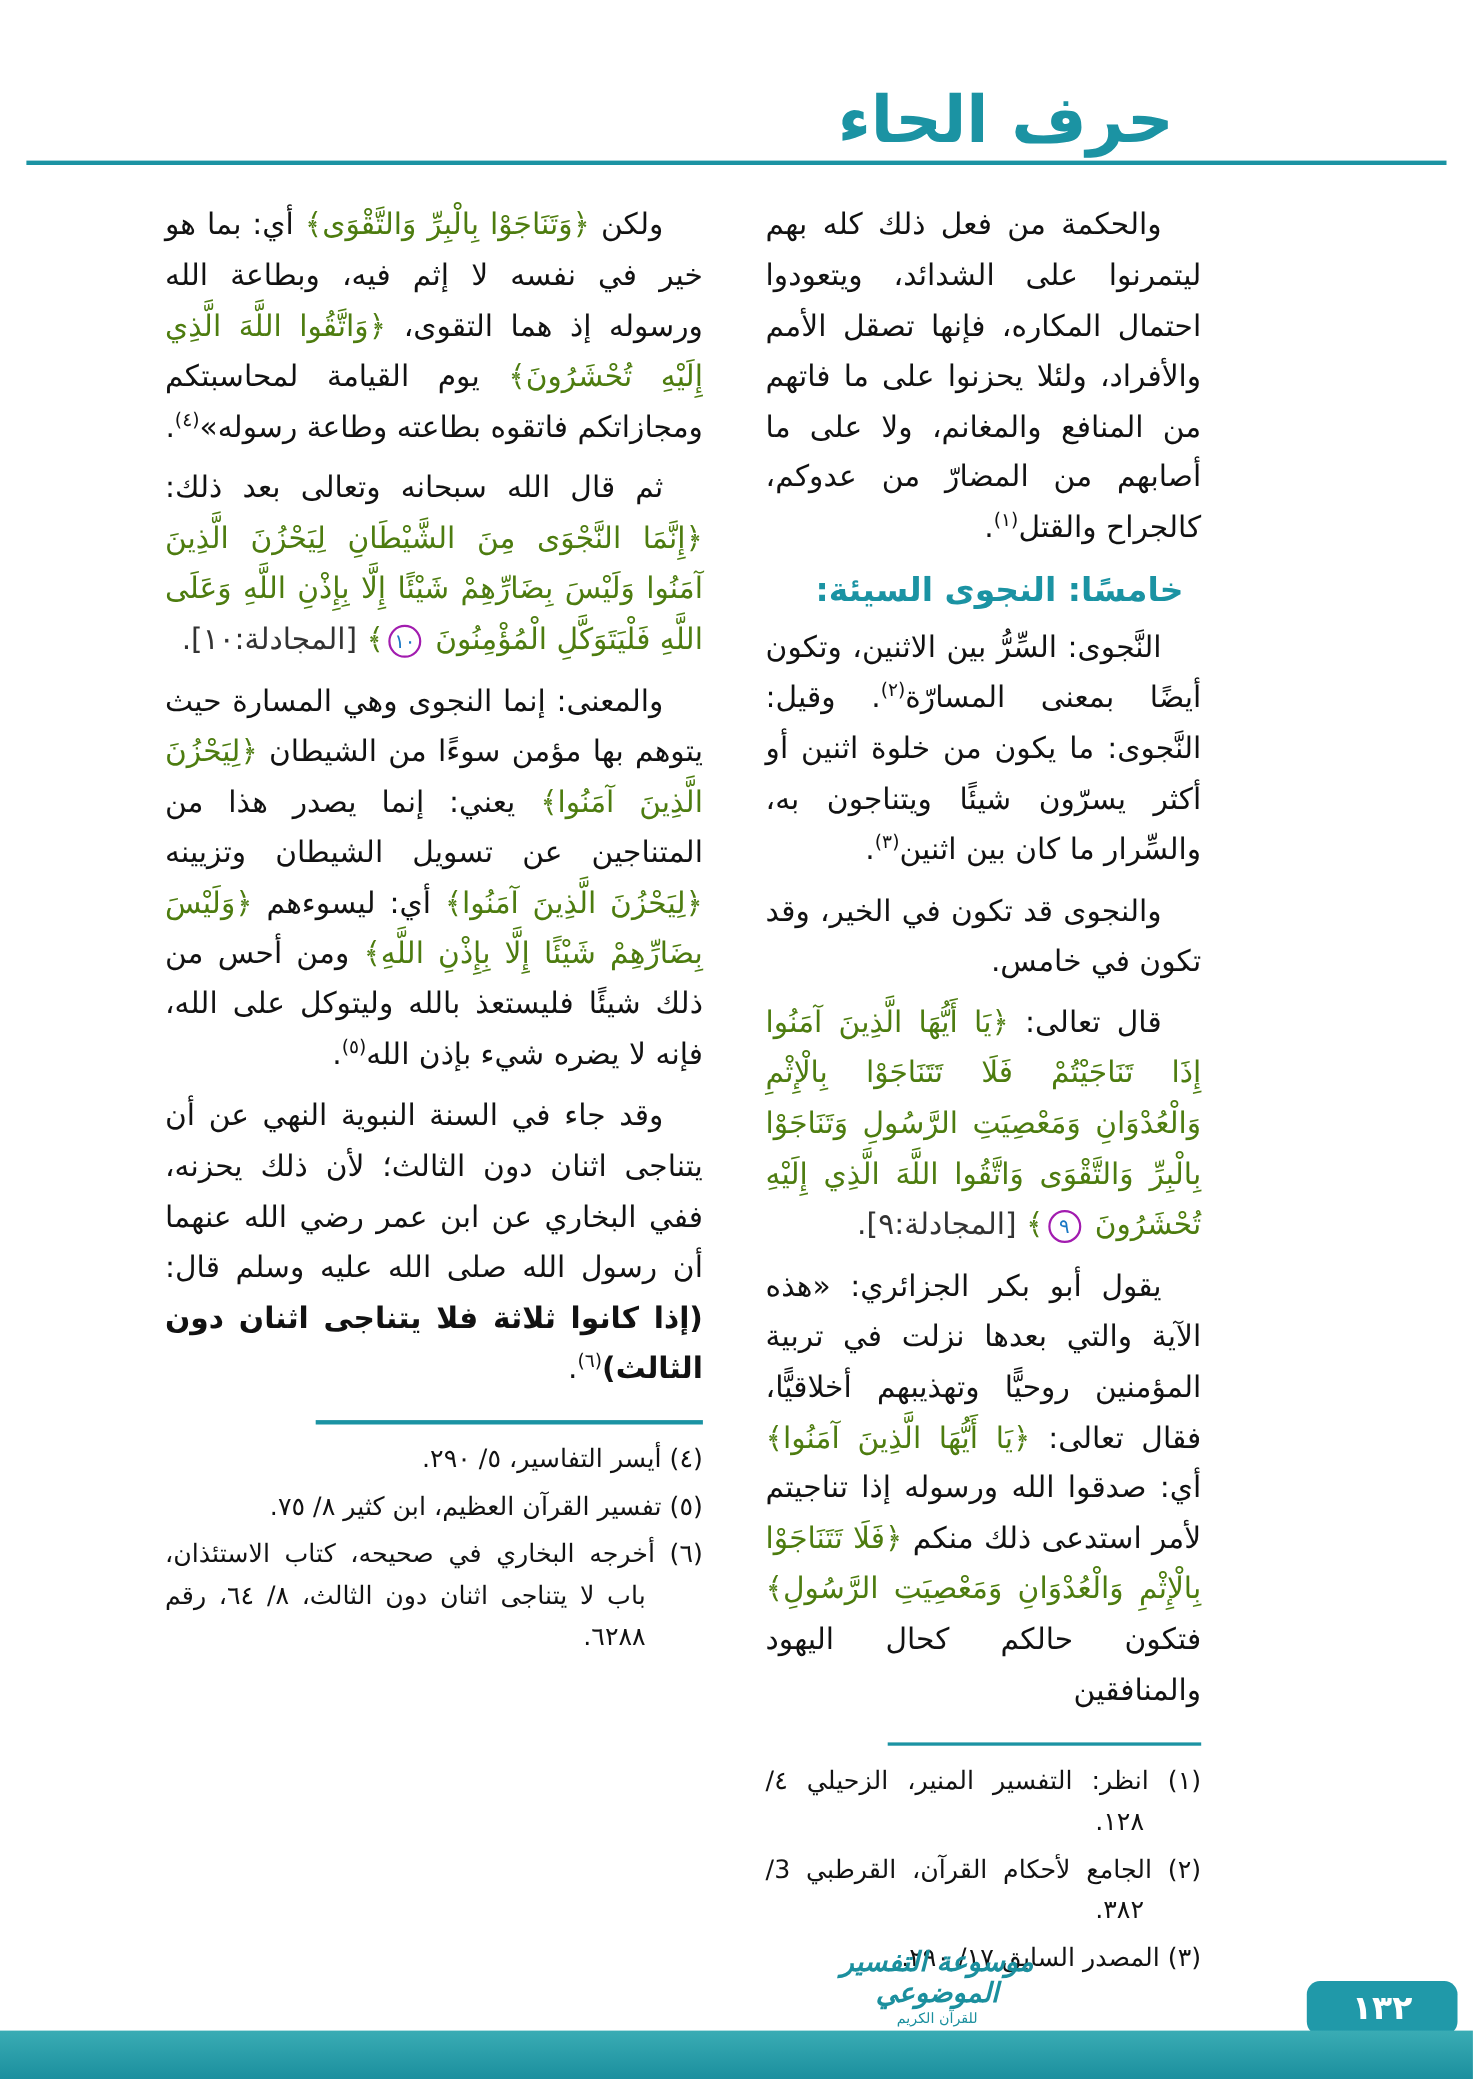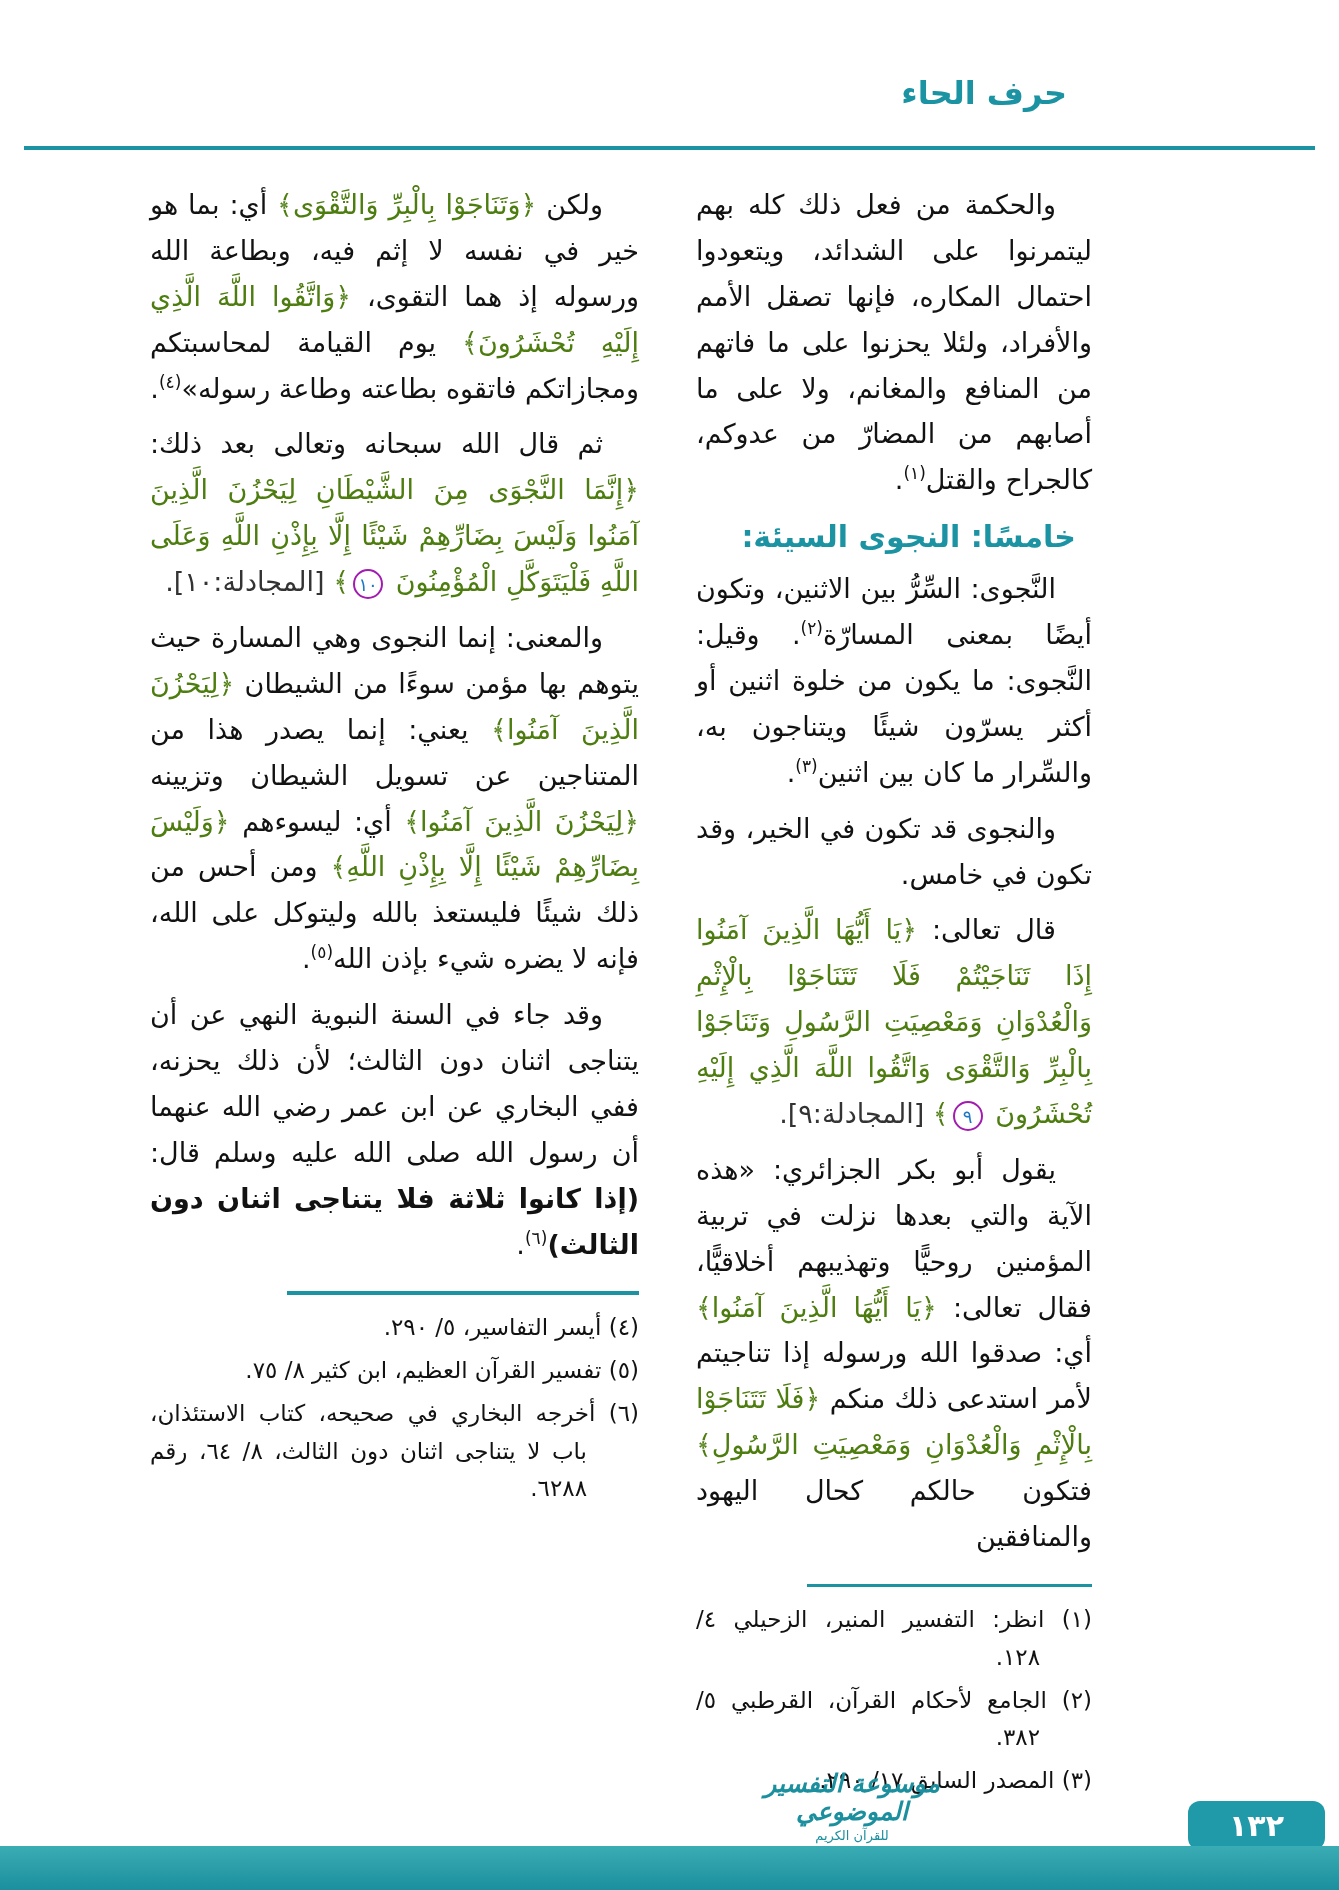--- a/index.html
+++ b/index.html
@@ -9,21 +9,21 @@
     background:#ffffff;
     font-family:"DejaVu Sans", sans-serif;
     direction:rtl;
     overflow:hidden;
     margin:0 auto;
   }
 
   
   .chapter-title {
     position:absolute; top:74px; right:272px;
-    color:#1b93a3; font-size:32px; font-weight:bold;
+    color:#1b93a3; font-size:59px; font-weight:bold;
     letter-spacing:1px;
   }
   .header-rule {
     position:absolute; top:146px; left:24px; right:24px;
     height:4px; background:#1b93a3;
   }
 
   
   .columns {
     position:absolute; top:182px; right:247px; left:150px;
@@ -99,21 +99,21 @@
     <section class="col-right">
       <p class="body"><span class="seg-n">والحكمة من فعل ذلك كله بهم ليتمرنوا على الشدائد، ويتعودوا احتمال المكاره، فإنها تصقل الأمم والأفراد، ولئلا يحزنوا على ما فاتهم من المنافع والمغانم، ولا على ما أصابهم من المضارّ من عدوكم، كالجراح والقتل</span><span class="seg-sup">(١)</span><span class="seg-n">.</span></p>
       <h3 class="subhead">خامسًا: النجوى السيئة:</h3>
       <p class="body"><span class="seg-n">النَّجوى: السِّرُّ بين الاثنين، وتكون أيضًا بمعنى المسارّة</span><span class="seg-sup">(٢)</span><span class="seg-n">. وقيل: النَّجوى: ما يكون من خلوة اثنين أو أكثر يسرّون شيئًا ويتناجون به، والسِّرار ما كان بين اثنين</span><span class="seg-sup">(٣)</span><span class="seg-n">.</span></p>
       <p class="body"><span class="seg-n">والنجوى قد تكون في الخير، وقد تكون في خامس.</span></p>
       <p class="body"><span class="seg-n">قال تعالى: </span><span class="seg-q">﴿يَا أَيُّهَا الَّذِينَ آمَنُوا إِذَا تَنَاجَيْتُمْ فَلَا تَتَنَاجَوْا بِالْإِثْمِ وَالْعُدْوَانِ وَمَعْصِيَتِ الرَّسُولِ وَتَنَاجَوْا بِالْبِرِّ وَالتَّقْوَى وَاتَّقُوا اللَّهَ الَّذِي إِلَيْهِ تُحْشَرُونَ </span><span class="seg-a">٩</span><span class="seg-q">﴾</span><span class="seg-ref"> [المجادلة:٩].</span></p>
       <p class="body"><span class="seg-n">يقول أبو بكر الجزائري: «هذه الآية والتي بعدها نزلت في تربية المؤمنين روحيًّا وتهذيبهم أخلاقيًّا، فقال تعالى: </span><span class="seg-q">﴿يَا أَيُّهَا الَّذِينَ آمَنُوا﴾</span><span class="seg-n"> أي: صدقوا الله ورسوله إذا تناجيتم لأمر استدعى ذلك منكم </span><span class="seg-q">﴿فَلَا تَتَنَاجَوْا بِالْإِثْمِ وَالْعُدْوَانِ وَمَعْصِيَتِ الرَّسُولِ﴾</span><span class="seg-n"> فتكون حالكم كحال اليهود والمنافقين</span></p>
       <div class="footnotes">
         <div class="fn-rule"></div>
         <p class="fn">(١) انظر: التفسير المنير، الزحيلي ٤/ ١٢٨.</p>
-        <p class="fn">(٢) الجامع لأحكام القرآن، القرطبي ٥/ ٣٨٢.</p>
+        <p class="fn">(٢) الجامع لأحكام القرآن، القرطبي 3/ ٣٨٢.</p>
         <p class="fn">(٣) المصدر السابق ١٧/ ٢٩٠.</p>
       </div>
     </section>
 
     <section class="col-left">
       <p class="body"><span class="seg-n">ولكن </span><span class="seg-q">﴿وَتَنَاجَوْا بِالْبِرِّ وَالتَّقْوَى﴾</span><span class="seg-n"> أي: بما هو خير في نفسه لا إثم فيه، وبطاعة الله ورسوله إذ هما التقوى، </span><span class="seg-q">﴿وَاتَّقُوا اللَّهَ الَّذِي إِلَيْهِ تُحْشَرُونَ﴾</span><span class="seg-n"> يوم القيامة لمحاسبتكم ومجازاتكم فاتقوه بطاعته وطاعة رسوله»</span><span class="seg-sup">(٤)</span><span class="seg-n">.</span></p>
       <p class="body"><span class="seg-n">ثم قال الله سبحانه وتعالى بعد ذلك: </span><span class="seg-q">﴿إِنَّمَا النَّجْوَى مِنَ الشَّيْطَانِ لِيَحْزُنَ الَّذِينَ آمَنُوا وَلَيْسَ بِضَارِّهِمْ شَيْئًا إِلَّا بِإِذْنِ اللَّهِ وَعَلَى اللَّهِ فَلْيَتَوَكَّلِ الْمُؤْمِنُونَ </span><span class="seg-a">١٠</span><span class="seg-q">﴾</span><span class="seg-ref"> [المجادلة:١٠].</span></p>
       <p class="body"><span class="seg-n">والمعنى: إنما النجوى وهي المسارة حيث يتوهم بها مؤمن سوءًا من الشيطان </span><span class="seg-q">﴿لِيَحْزُنَ الَّذِينَ آمَنُوا﴾</span><span class="seg-n"> يعني: إنما يصدر هذا من المتناجين عن تسويل الشيطان وتزيينه </span><span class="seg-q">﴿لِيَحْزُنَ الَّذِينَ آمَنُوا﴾</span><span class="seg-n"> أي: ليسوءهم </span><span class="seg-q">﴿وَلَيْسَ بِضَارِّهِمْ شَيْئًا إِلَّا بِإِذْنِ اللَّهِ﴾</span><span class="seg-n"> ومن أحس من ذلك شيئًا فليستعذ بالله وليتوكل على الله، فإنه لا يضره شيء بإذن الله</span><span class="seg-sup">(٥)</span><span class="seg-n">.</span></p>
       <p class="body"><span class="seg-n">وقد جاء في السنة النبوية النهي عن أن يتناجى اثنان دون الثالث؛ لأن ذلك يحزنه، ففي البخاري عن ابن عمر رضي الله عنهما أن رسول الله صلى الله عليه وسلم قال: </span><span class="seg-b">(إذا كانوا ثلاثة فلا يتناجى اثنان دون الثالث)</span><span class="seg-sup">(٦)</span><span class="seg-n">.</span></p>
       <div class="footnotes">

